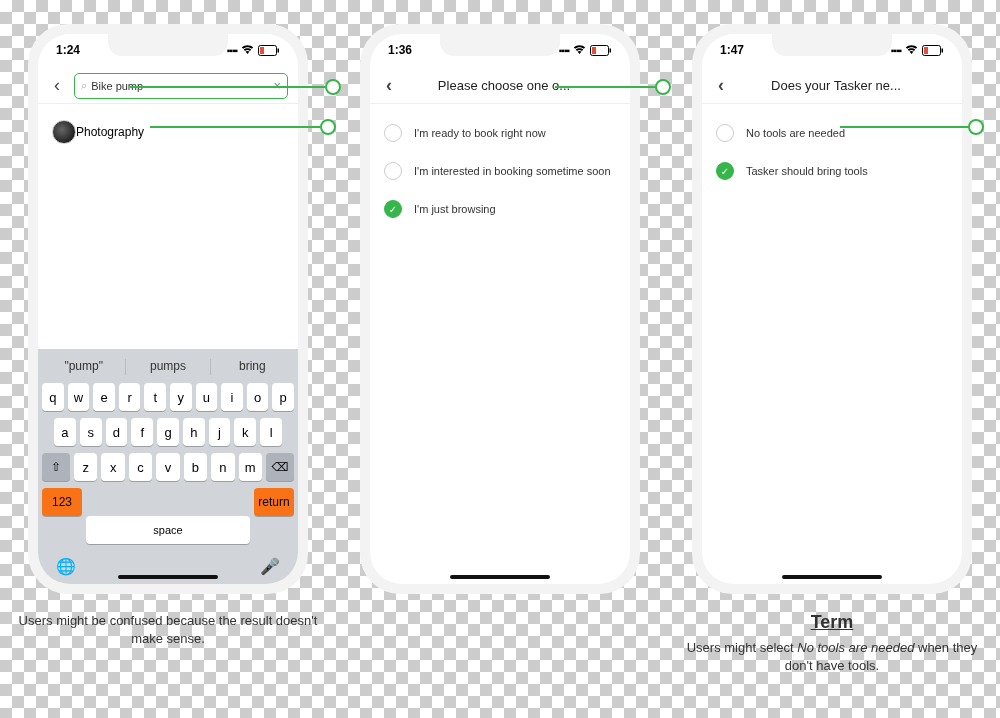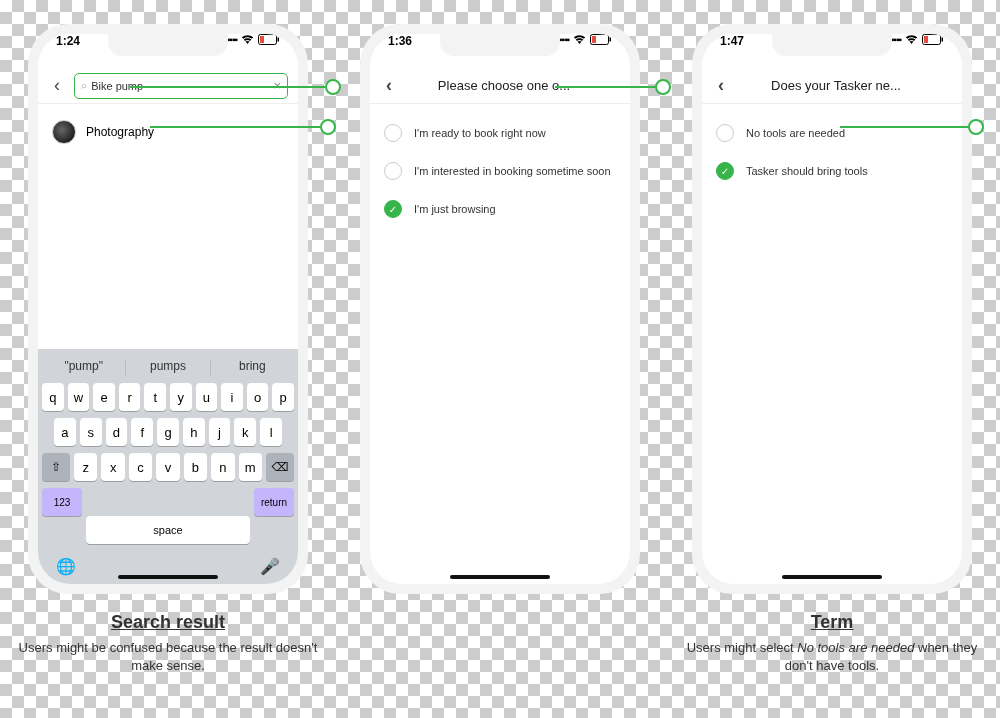--- a/index.html
+++ b/index.html
@@ -49,21 +49,21 @@
     top: 0; left: 50%;
     transform: translateX(-50%);
     width: 120px; height: 22px;
     background: #f3f3f3;
     border-radius: 0 0 14px 14px;
     z-index: 5;
   }
   .statusbar {
     height: 34px;
     display: flex;
-    align-items: flex-start;
+    align-items: center;
     justify-content: space-between;
     padding: 0 18px 2px;
     font-size: 12px;
     font-weight: 600;
   }
   .status-icons { display: flex; align-items: center; gap: 4px; }
   .sig { font-size: 10px; letter-spacing: -1px; }
   .wifi svg, .batt svg { display: block; }
   .navbar {
     height: 36px;
@@ -93,21 +93,21 @@
     flex: 1;
     text-align: center;
     font-size: 13px;
     color: #222;
     padding-right: 18px;
   }
   .content { flex: 1; padding: 10px 14px; }
   .result-row {
     display: flex;
     align-items: center;
-    gap: 10px;
+    gap: 0;
     padding: 6px 0;
   }
   .avatar {
     width: 24px; height: 24px;
     border-radius: 50%;
     background: radial-gradient(circle at 40% 40%, #666 0%, #222 70%);
     border: 1px solid #ccc;
   }
   .result-label { font-size: 12px; }
   .option-row {
@@ -158,21 +158,21 @@
     height: 28px;
     display: flex;
     align-items: center;
     justify-content: center;
     font-size: 13px;
     box-shadow: 0 1px 0 rgba(0,0,0,.25);
     flex: 1;
   }
   .krow.row2 { padding: 0 12px; }
   .key.fn { background: #adb2bb; flex: 0 0 28px; font-size: 12px; }
-  .key.wide { flex: 0 0 40px; font-size: 10px; background:#c4b5fd;}
+  .key.wide { flex: 0 0 40px; font-size: 12px; background:#f97316;}
   .key.space { flex: 1; font-size: 11px; margin-top: 28px; }
   .kbottom { display:flex; gap:4px; }
   .kfoot { display:flex; justify-content:space-between; padding:6px 14px 0; color:#555; }
   .homebar {
     position: absolute;
     bottom: 5px; left: 50%;
     transform: translateX(-50%);
     width: 100px; height: 4px;
     background: #111;
     border-radius: 3px;
@@ -297,21 +297,20 @@
           </div>
           <div class="kfoot">
             <span>🌐</span>
             <span>🎤</span>
           </div>
         </div>
         <div class="homebar"></div>
       </div>
     </div>
     <div class="caption">
-      <span class="cap-title">Search result</span>
       <div class="cap-body">Users might be confused because the result doesn't make sense.</div>
     </div>
   </div>
 
   <div class="col">
     <div class="phone">
       <div class="screen">
         <div class="notch"></div>
         <div class="statusbar">
           <span>1:36</span>

